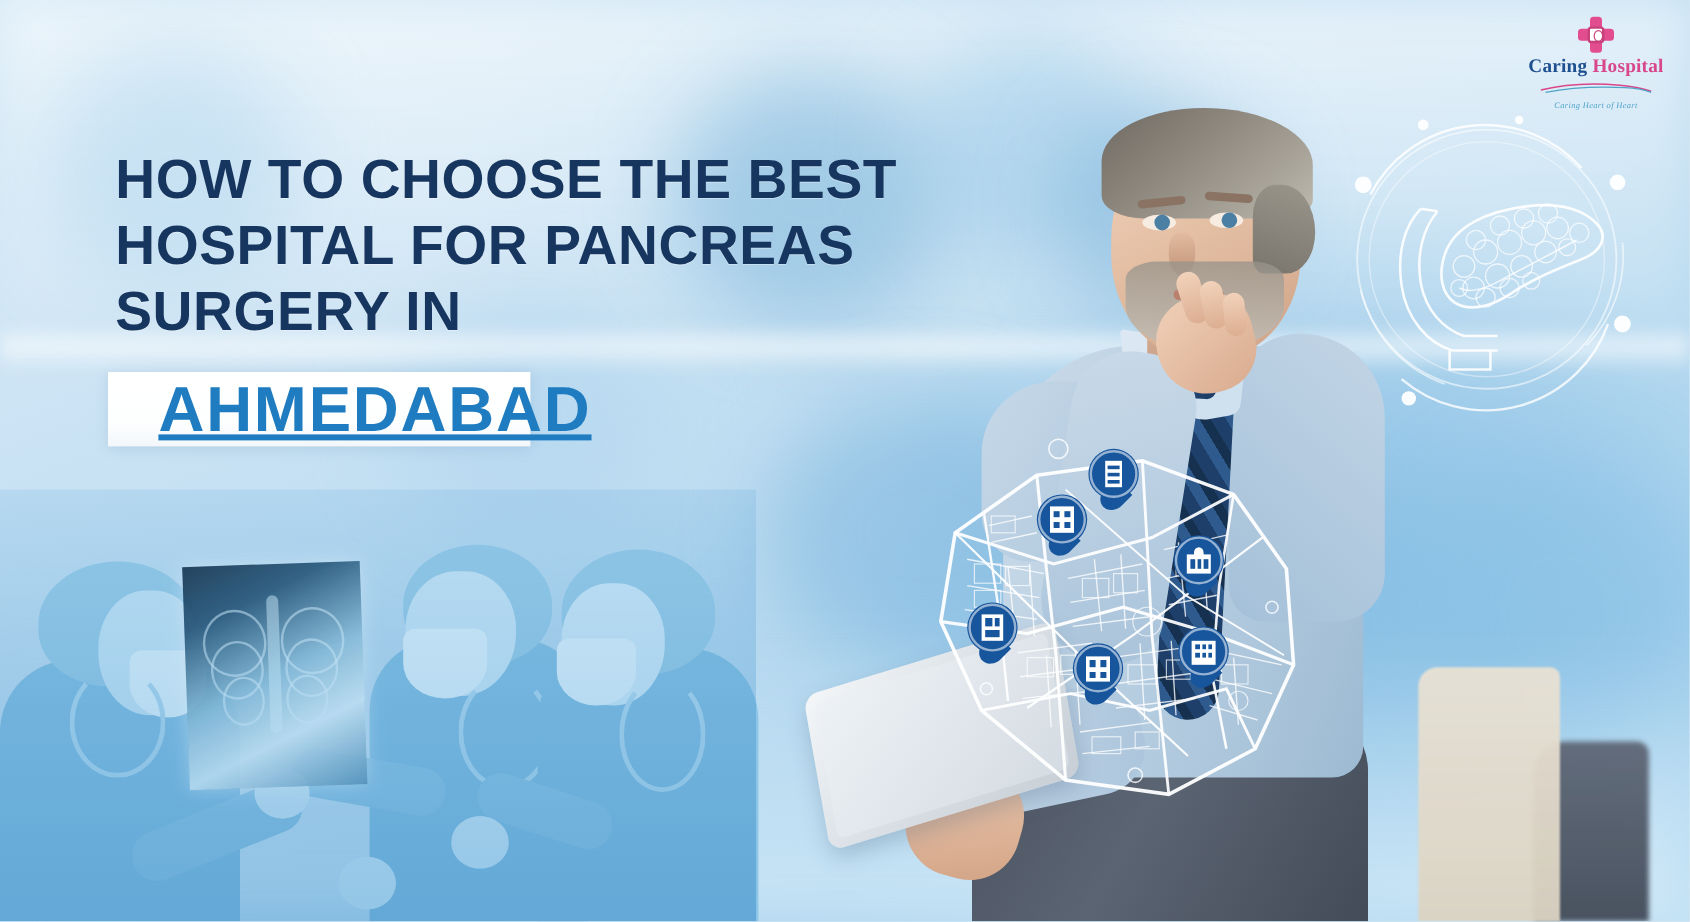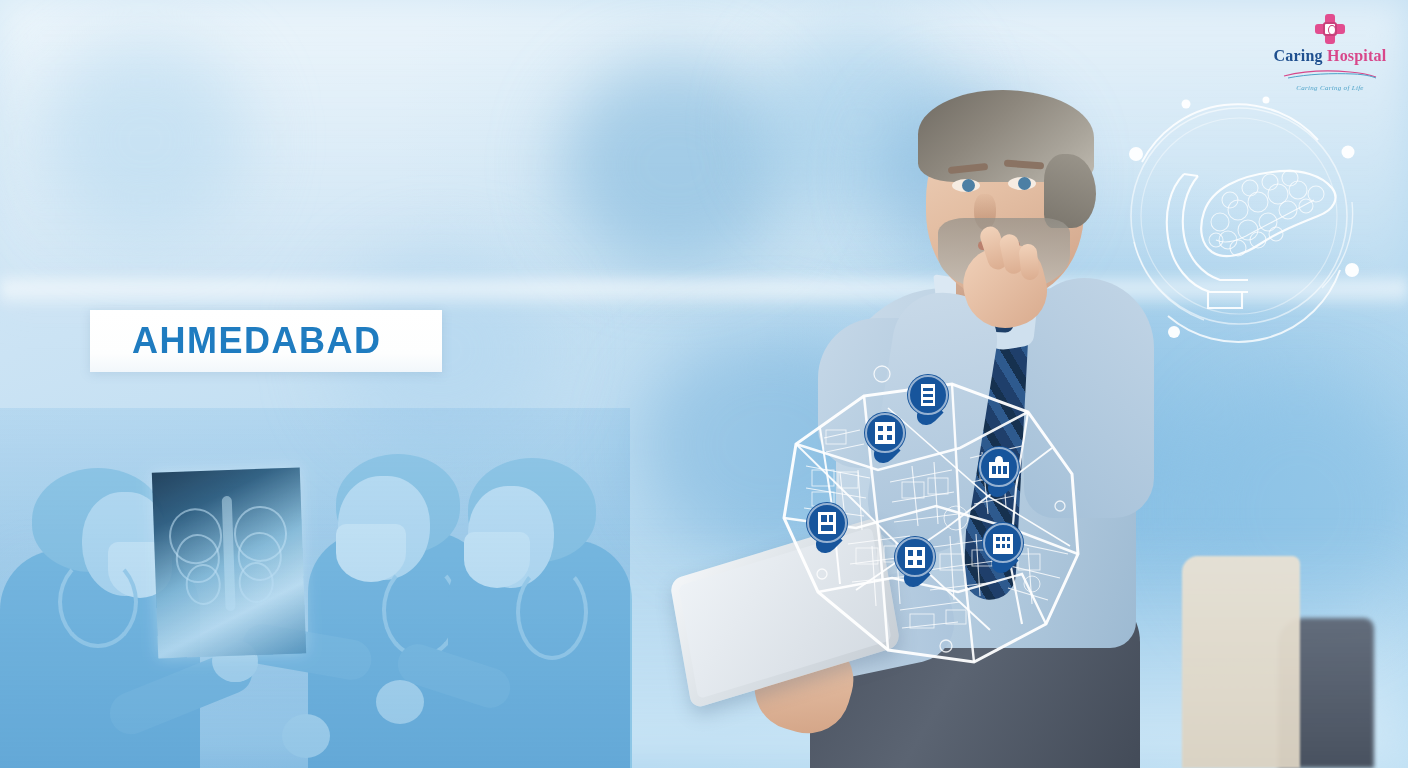--- a/index.html
+++ b/index.html
@@ -138,22 +138,22 @@
   #organ svg { width:100%; height:100%; overflow:visible; }
 
   
   #headline { position:absolute; left:96px; top:122px; width:900px; }
   #headline .ln { display:block; color:#17365f; font-weight:700; font-size:46px;
       letter-spacing:.5px; line-height:55px; text-transform:uppercase;
       text-shadow:0 1px 0 rgba(255,255,255,.35); }
   #cityBox { position:absolute; left:90px; top:310px; width:352px; height:62px;
       background:linear-gradient(180deg,#ffffff 0%,#fdfefe 70%,#f2f7fb 100%);
       box-shadow:0 2px 10px rgba(90,130,165,.18); display:flex; align-items:center; }
-  #cityBox span { color:#1f7cc0; font-weight:700; font-size:36px; letter-spacing:1.5px;
-      padding-left:42px; }
+  #cityBox span { color:#1f7cc0; font-weight:700; font-size:53px; letter-spacing:1.5px;
+      padding-left:42px;text-decoration:underline; }
 
   
   #logo { position:absolute; right:16px; top:14px; width:124px; text-align:center; }
   #logo .cross { position:relative; width:30px; height:30px; margin:0 auto 3px; }
   #logo .cross .bar { position:absolute; background:#e24d8f; border-radius:3px; }
   #logo .cross .vb { left:10px; top:0; width:10px; height:30px; }
   #logo .cross .hb { left:0; top:10px; width:30px; height:10px; }
   #logo .cross .core { position:absolute; left:8px; top:8px; width:14px; height:14px;
       background:#fff; border-radius:3px; border:2px solid #c8417c; }
   #logo .cross .core::after { content:""; position:absolute; left:3px; top:1px; width:6px; height:8px;
@@ -463,35 +463,40 @@
         <circle cx="28" cy="62" r="7"></circle>
         <circle cx="78" cy="12" r="4.5"></circle>
         <circle cx="240" cy="60" r="6.5"></circle>
         <circle cx="244" cy="178" r="7"></circle>
         <circle cx="66" cy="240" r="6"></circle>
         <circle cx="158" cy="8" r="3.5"></circle>
       </g>
     </svg>
   </div>
 
+  <div id="headline">
+    <span class="ln">HOW TO CHOOSE THE BEST</span>
+    <span class="ln">HOSPITAL FOR PANCREAS</span>
+    <span class="ln">SURGERY IN</span>
+  </div>
 
   <div id="cityBox">
     <span>AHMEDABAD</span>
   </div>
 
   <div id="logo">
     <div class="cross">
       <div class="bar vb"></div>
       <div class="bar hb"></div>
       <div class="core"></div>
     </div>
     <div class="name">
       <span class="n1">Caring</span>
       <span class="n2">Hospital</span>
     </div>
     <svg class="swoosh" viewBox="0 0 96 9">
       <path d="M2 6 C22 1 46 0 68 2 C80 3 88 5 94 7" fill="none" stroke="#d8478a" stroke-width="1.2"></path>
       <path d="M6 8 C26 4 50 3 72 4 C82 4.5 89 6 94 8" fill="none" stroke="#4fa3c9" stroke-width="1"></path>
     </svg>
-    <div class="tag">Caring Caring of Life</div>
+    <div class="tag">Caring Heart of Heart</div>
   </div>
 
 </div>
 
 </body></html>

